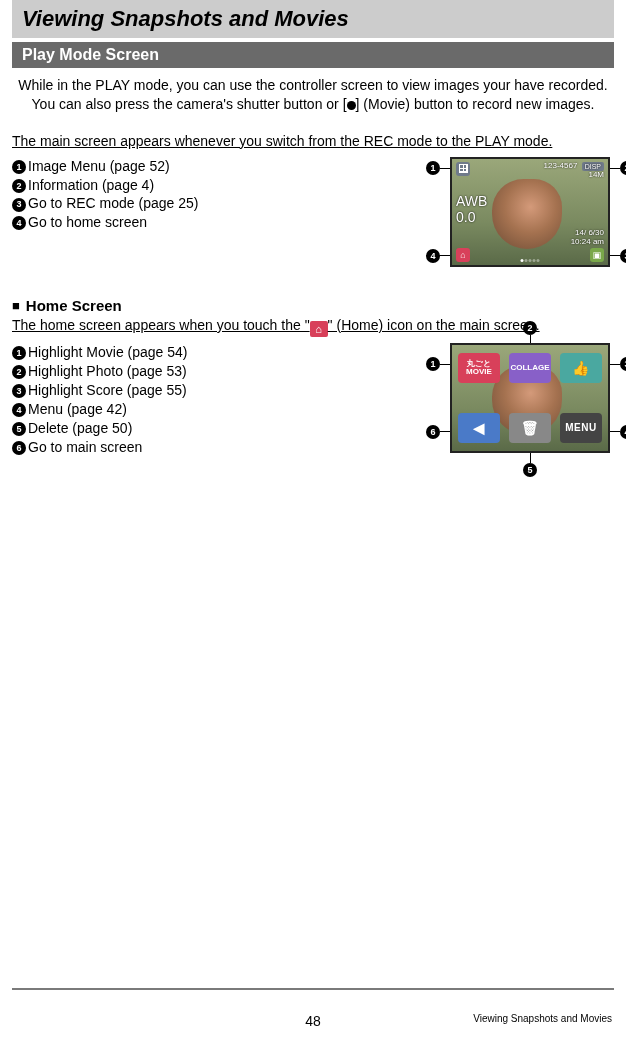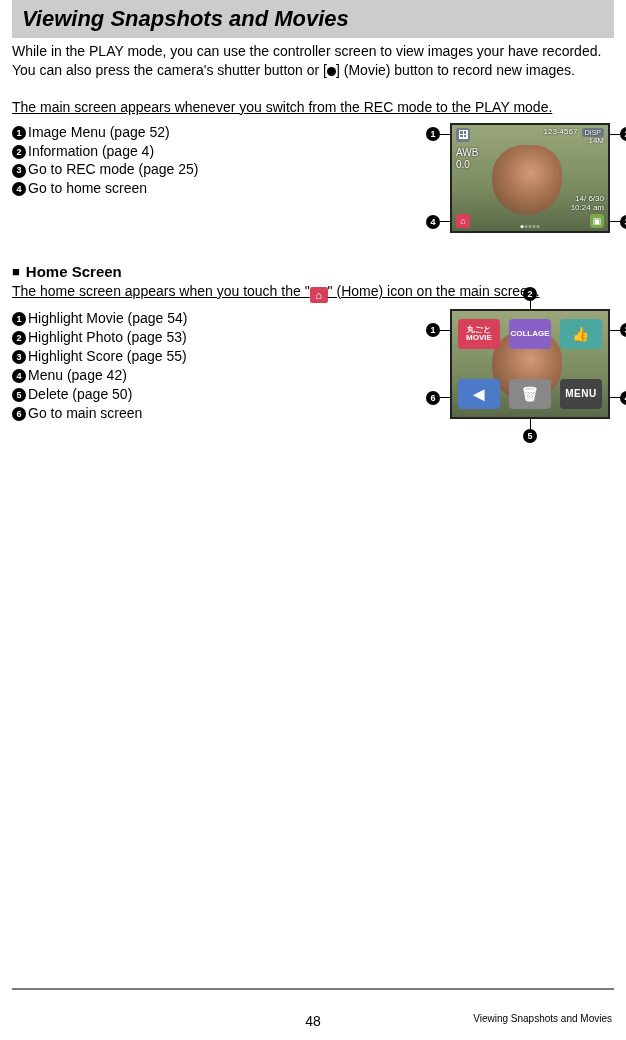--- a/index.html
+++ b/index.html
@@ -28,20 +28,21 @@
     color: #fff;
     font-size: 16px;
     font-weight: bold;
     padding: 4px 10px;
     margin-bottom: 8px;
   }
   .intro-text {
     font-size: 14px;
     line-height: 1.35;
     margin-bottom: 18px;
+    text-align: center;
   }
   .sub-heading {
     font-size: 15px;
     font-weight: bold;
     margin-bottom: 2px;
   }
   .sub-heading::before {
     content: "■";
     color: #000;
     font-size: 13px;
@@ -130,23 +131,23 @@
       linear-gradient(#fff,#fff), linear-gradient(#fff,#fff),
       linear-gradient(#fff,#fff), linear-gradient(#fff,#fff);
     background-size: 9px 1px, 9px 1px, 1px 9px, 1px 9px;
     background-position: 0 3px, 0 6px, 3px 0, 6px 0;
     background-repeat: no-repeat;
     border: 1px solid #fff;
   }
   .overlay-left-mid {
     position: absolute;
     left: 4px;
-    top: 22px;
-    color: #fff;
-    font-size: 10px;
+    top: 34px;
+    color: #fff;
+    font-size: 14px;
     line-height: 1.2;
     text-shadow: 0 0 2px #000;
   }
   .overlay-datetime {
     position: absolute;
     right: 4px; bottom: 18px;
     color: #fff;
     font-size: 8px;
     text-align: right;
     text-shadow: 0 0 2px #000;
@@ -292,20 +293,21 @@
     font-size: 11px;
     vertical-align: -3px;
     border-radius: 2px;
   }
 </style>
 </head>
 <body>
 
 <div class="content">
   <div class="chapter-title">Viewing Snapshots and Movies</div>
+  <div class="section-title">Play Mode Screen</div>
 
   <p class="intro-text">
     <span>While in the PLAY mode, you can use the controller screen to view images your have recorded. You can also press the camera's shutter button or [</span><span class="record-dot"></span><span>] (Movie) button to record new images.</span>
   </p>
 
   <p class="sub-desc">The main screen appears whenever you switch from the REC mode to the PLAY mode.</p>
 
   <div class="two-col">
     <div class="list-col">
       <div class="item"><span class="circ">1</span><span>Image Menu (page 52)</span></div>

